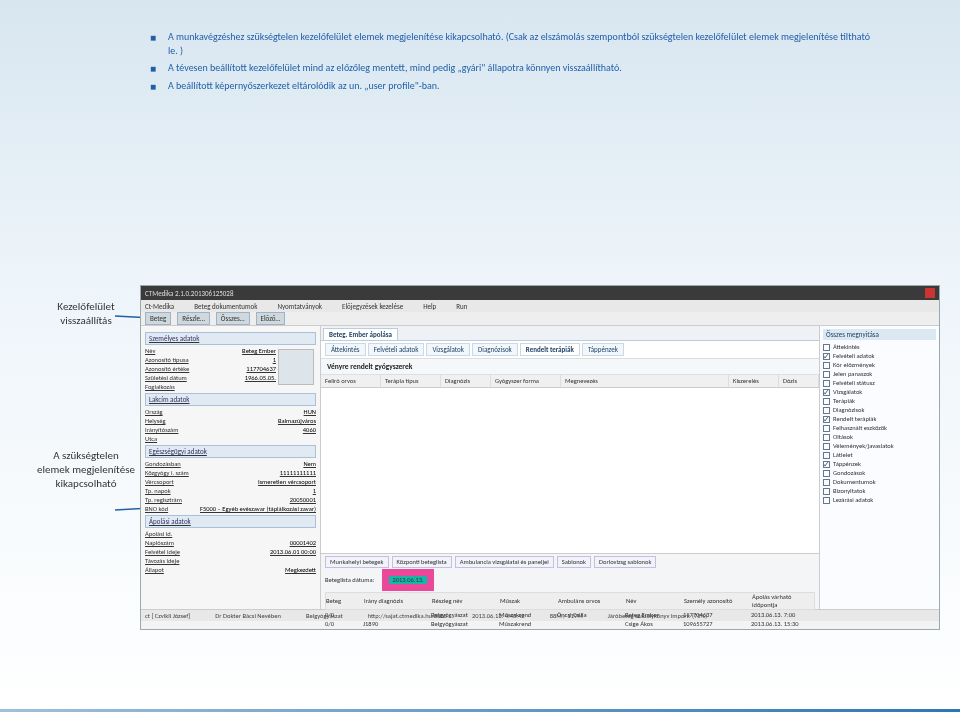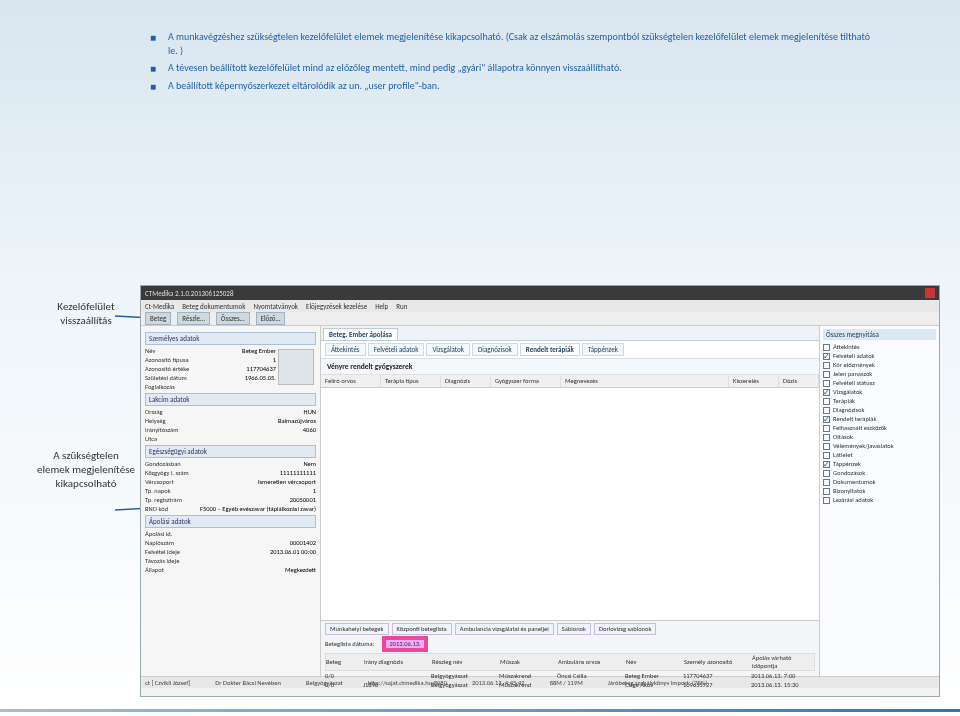--- a/index.html
+++ b/index.html
@@ -55,21 +55,21 @@
     line-height: 1.3;
   }
   .side-label-2 { margin-top: 120px; }
 
   
   .app {
     position: absolute;
     left: 140px;
     top: 285px;
     width: 800px;
-    height: 412px;
+    height: 345px;
     background: #f3f3f3;
     border: 1px solid #9aa;
     font-size: 7px;
     color: #333;
     overflow: hidden;
   }
   .app .titlebar {
     background: #3a3a3a;
     color: #ddd;
     height: 14px;
@@ -77,21 +77,21 @@
     align-items: center;
     padding: 0 4px;
     font-size: 7px;
     justify-content: space-between;
   }
   .titlebar .winbtn { width:10px;height:10px;background:#c33;}
   .app .menubar {
     background: #e8e8e8;
     height: 12px;
     display: flex;
-    gap: 8px;
+    gap: 20px;
     padding: 0 4px;
     align-items: center;
     text-align: center;
   }
   .app .toolbar {
     background: #eee;
     height: 14px;
     display: flex;
     align-items: center;
     gap: 6px;
@@ -99,20 +99,21 @@
     border-bottom:1px solid #ccc;
   }
   .toolbar .tbbtn { background:#cfd8dc; padding:1px 4px; border:1px solid #9fb3c8; font-size:7px;}
   .app .body { display: flex; height: calc(100% - 60px); }
   .leftpanel {
     width: 180px;
     background: #f6f6f6;
     border-right: 1px solid #ccc;
     padding: 4px;
     overflow: hidden;
+    text-decoration: underline;
   }
   .section-h { background:#e1e9f2;border:1px solid #a8c0d8;padding:1px 3px;margin:2px 0;font-size:7px;color:#336; }
   .kv { display:flex; justify-content:space-between; font-size:6.5px; margin:1px 0;}
   .kv .v { color:#000; }
   .avatar { width:36px;height:36px;background:#dde4ea;border:1px solid #bbb;float:right;margin:2px;}
   .center {
     flex: 1;
     background: #fff;
     display:flex;
     flex-direction:column;
@@ -324,21 +325,21 @@
       <div class="bottombar">
         <div class="btabs">
           <span class="btab">Munkahelyi betegek</span>
           <span class="btab">Központi beteglista</span>
           <span class="btab">Ambulancia vizsgálatai és paneljei</span>
           <span class="btab">Sablonok</span>
           <span class="btab">Dorlovizsg sablonok</span>
         </div>
         <div class="brow">
           <span>Beteglista dátuma:</span>
-          <span style="background:#f0abfc;border:4px solid #ec4899;padding:0 3px;">2013.06.13.</span>
+          <span style="background:#14b8a6;border:7px solid #ec4899;padding:0 3px;">2013.06.13.</span>
         </div>
         <div class="brow" style="background:#eee;border:1px solid #ddd;">
           <span style="width:30px">Beteg</span>
           <span style="width:60px">Irány diagnózis</span>
           <span style="width:60px">Részleg név</span>
           <span style="width:50px">Műszak</span>
           <span style="width:60px">Ambuláns orvos</span>
           <span style="width:50px">Név</span>
           <span style="width:60px">Személy azonosító</span>
           <span style="flex:1">Ápolás várható időpontja</span>

